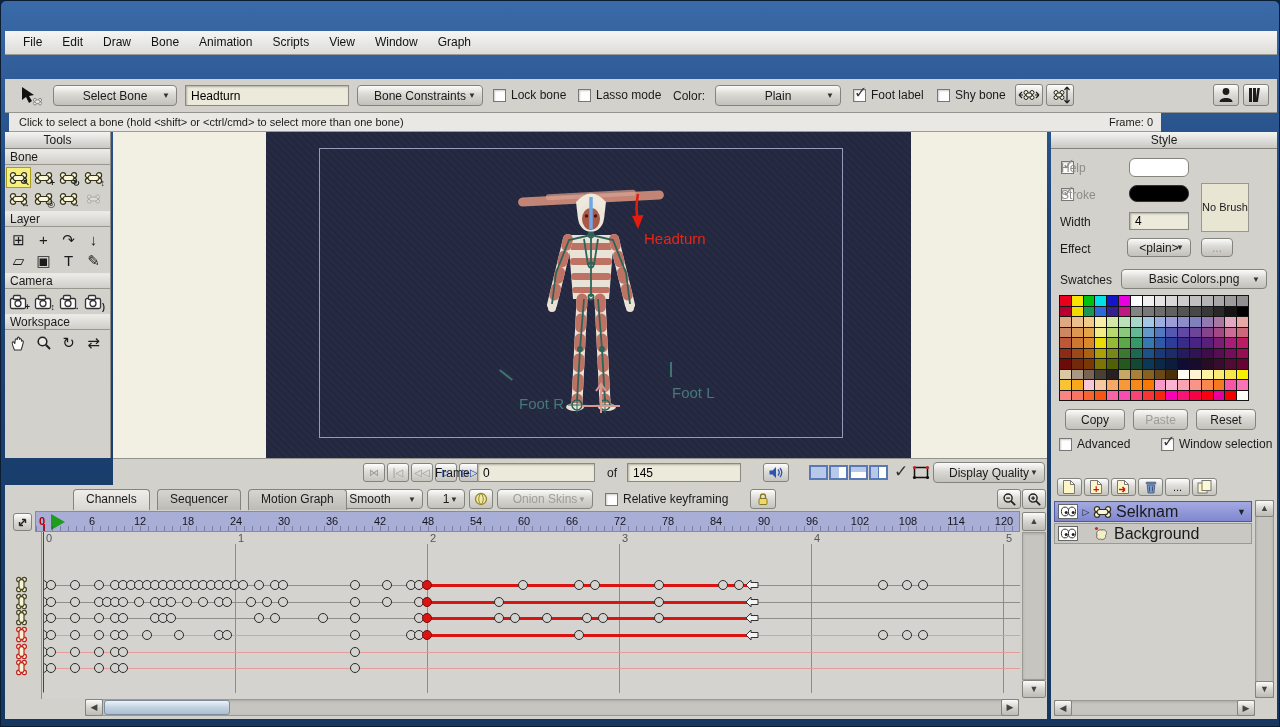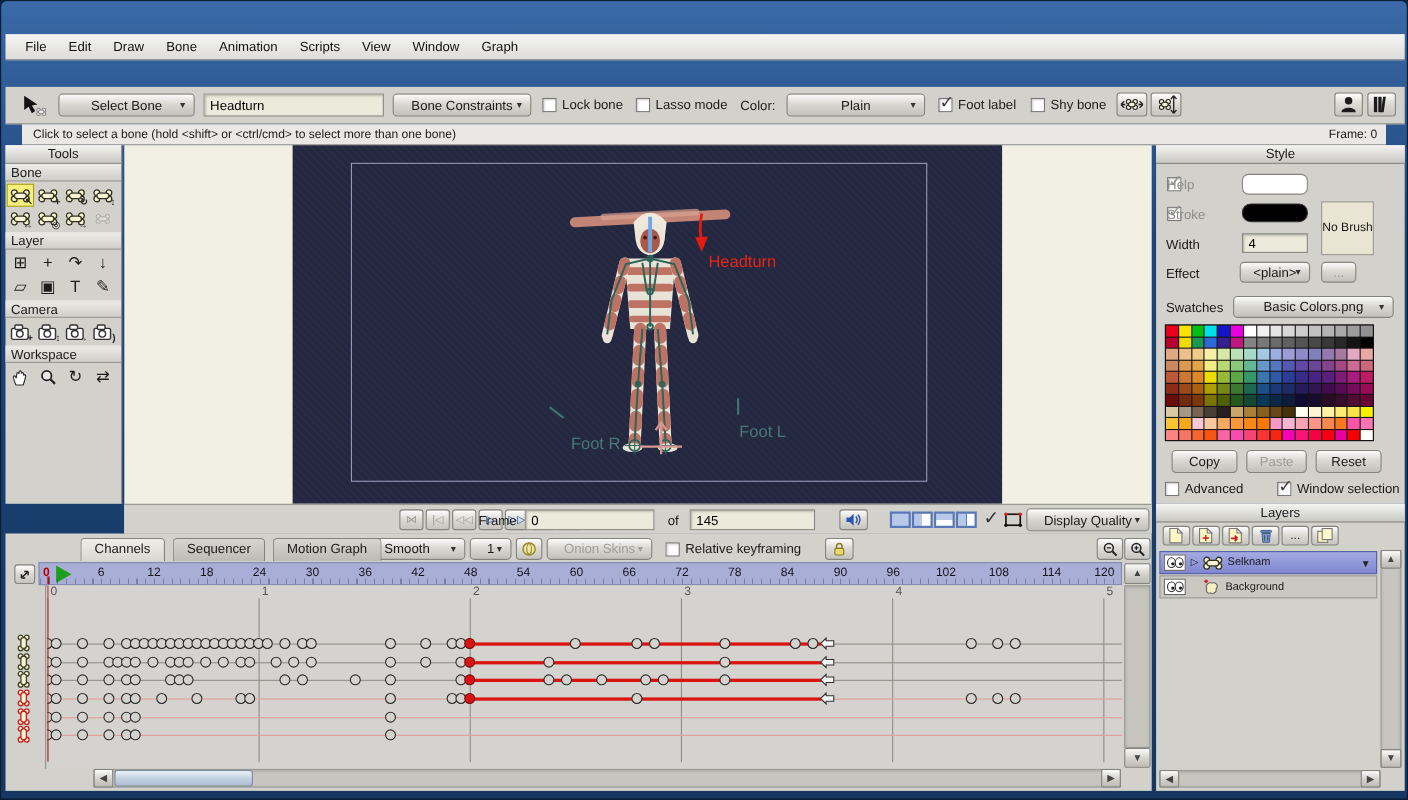--- a/index.html
+++ b/index.html
@@ -25,21 +25,21 @@
   .dd .arr { position:absolute; right:6px; font-size:8px; color:#333; }
   .dd.off { color:#9e9d98; }
   .dd.off .arr { color:#9e9d98; }
   .tfield { position:absolute; background:#eceadb; border:1px solid #8a8a85; box-shadow:inset 1px 1px 2px rgba(0,0,0,.25); font:12px "Liberation Sans","DejaVu Sans",sans-serif; padding:0 5px; }
   .cbwrap { position:absolute; display:flex; align-items:center; }
   .cb { position:relative; width:13px; height:13px; background:#fff; border:1px solid #777; box-shadow:inset 1px 1px 2px rgba(0,0,0,.2); margin-right:5px; flex:none; }
   .cb .tick { position:absolute; left:0px; top:-7px; font-size:16px; font-weight:bold; color:#3a3a3a; }
   .cb.gray .tick { color:#909090; }
   .iconbtn { position:absolute; display:flex; align-items:center; justify-content:center; }
   
-  #statusbar { position:absolute; left:19px; top:112px; width:1240px; height:19px; background:#e9e8e4; border-bottom:1px solid #9a9a98; font-size:11px; }
+  #statusbar { position:absolute; left:8px; top:112px; width:1152px; height:19px; background:#e9e8e4; border-bottom:1px solid #9a9a98; font-size:11px; }
   #status-hint { position:absolute; left:10px; top:3px; }
   #status-frame { position:absolute; right:8px; top:3px; }
   
   #tools-panel { left:4px; top:131px; width:106px; height:326px; border-right:1px solid #8f8f8a; }
   .phead { height:17px; background:linear-gradient(#f4f4f2,#c9c8c3); border-bottom:1px solid #84847f; text-align:center; line-height:16px; font-size:12px; }
   .shead { height:16px; background:linear-gradient(#ecebe7,#cfcec9); border-top:1px solid #e8e8e4; border-bottom:1px solid #98988f; padding-left:5px; line-height:15px; font-size:12px; }
   .tgrid { display:flex; flex-wrap:wrap; padding:2px 1px; }
   .tool { position:relative; width:25px; height:21px; display:flex; align-items:center; justify-content:center; border:1px solid transparent; }
   .tool.sel { background:#f6ef7a; border-color:#a89c20; }
   .tool .g { font-size:15px; color:#1c1c1c; line-height:1; }
@@ -60,21 +60,21 @@
   .sp-label.dim { color:#8d8d88; }
   #swatch-grid { position:absolute; left:8px; top:163px; width:190px; height:106px; display:grid; grid-template-columns:repeat(16,1fr); grid-template-rows:repeat(10,1fr); border:1px solid #141414; background:#141414; gap:1px; }
   .swatch { width:100%; height:100%; }
   
   #layers-panel { left:1050px; top:457px; width:226px; height:261px; }
   .lt-btn { width:25px; height:18px; margin-right:2px; display:flex; align-items:center; justify-content:center; font-size:11px; }
   .layer-row { position:relative; height:21px; margin:1px 3px; display:flex; align-items:center; border:1px solid #9a9a95; background:#c9c8c3; }
   .layer-row.sel { background:linear-gradient(#a3aae2,#8087cf); border-color:#4c57a8; }
   .eyes-box { width:20px; height:15px; background:#fff; border:1px solid #666; margin:0 3px; display:flex; align-items:center; justify-content:center; }
   .expander { width:10px; font-size:9px; color:#1a1a1a; text-align:center; }
-  .layer-name { margin-left:4px; font-size:10px; }
+  .layer-name { margin-left:4px; font-size:16px; }
   .layer-dd { position:absolute; right:5px; font-size:9px; color:#222; }
   
   .sbar { position:absolute; background:#c6c5c0; border:1px solid #9a9a95; box-shadow:inset 0 1px 3px rgba(0,0,0,.15); }
   .sbtn { position:absolute; background:linear-gradient(#fbfbfa,#d5d4cf 50%,#bcbbb6); border:1px solid #84847f; border-radius:2px; text-align:center; color:#444; font-size:9px; }
   .sthumb { position:absolute; background:linear-gradient(#eef3f8,#c2d2e2 50%,#aebfd2); border:1px solid #7d8d9d; border-radius:3px; }
   
   #timeline { left:4px; top:484px; width:1042px; height:234px; }
   .tl-tab { position:absolute; top:4px; height:21px; padding:0 12px; line-height:19px; border:1px solid #84847f; border-bottom:none; border-radius:4px 4px 0 0; background:linear-gradient(#d6d5d0,#bcbbb6); font-size:12px; }
   .tl-tab.active { background:linear-gradient(#efeeea,#d8d7d2); }
   #ruler { position:absolute; left:30px; top:26px; width:985px; height:21px; background:#a9aed6; border:1px solid #8388b0; }
@@ -719,21 +719,20 @@
       </div>
     <div class="cbwrap" style="left:110px;top:305px">
         <span class="cb">
           <span class="tick">✓</span>
         </span>
         <span>Window selection</span>
       </div>
   </div>
 
   <div class="panel" id="layers-panel">
-    <div class="phead">Layers</div>
     <div id="layers-toolbar" style="position:absolute;left:6px;top:20px;display:flex">
         <div class="lt-btn btn3d">
           <svg width="17" height="16" viewBox="0 0 17 16">
             <path d="M2.5 1.5 h7 l4 4 v9 h-11 z" fill="#fdf6c4" stroke="#777"></path>
             <path d="M9.5 1.5 l4 4 h-4 z" fill="#fff" stroke="#777"></path>
           </svg>
         </div>
         <div class="lt-btn btn3d">
           <svg width="17" height="16" viewBox="0 0 17 16">
             <path d="M2.5 1.5 h7 l4 4 v9 h-11 z" fill="#fdf6c4" stroke="#777"></path>

